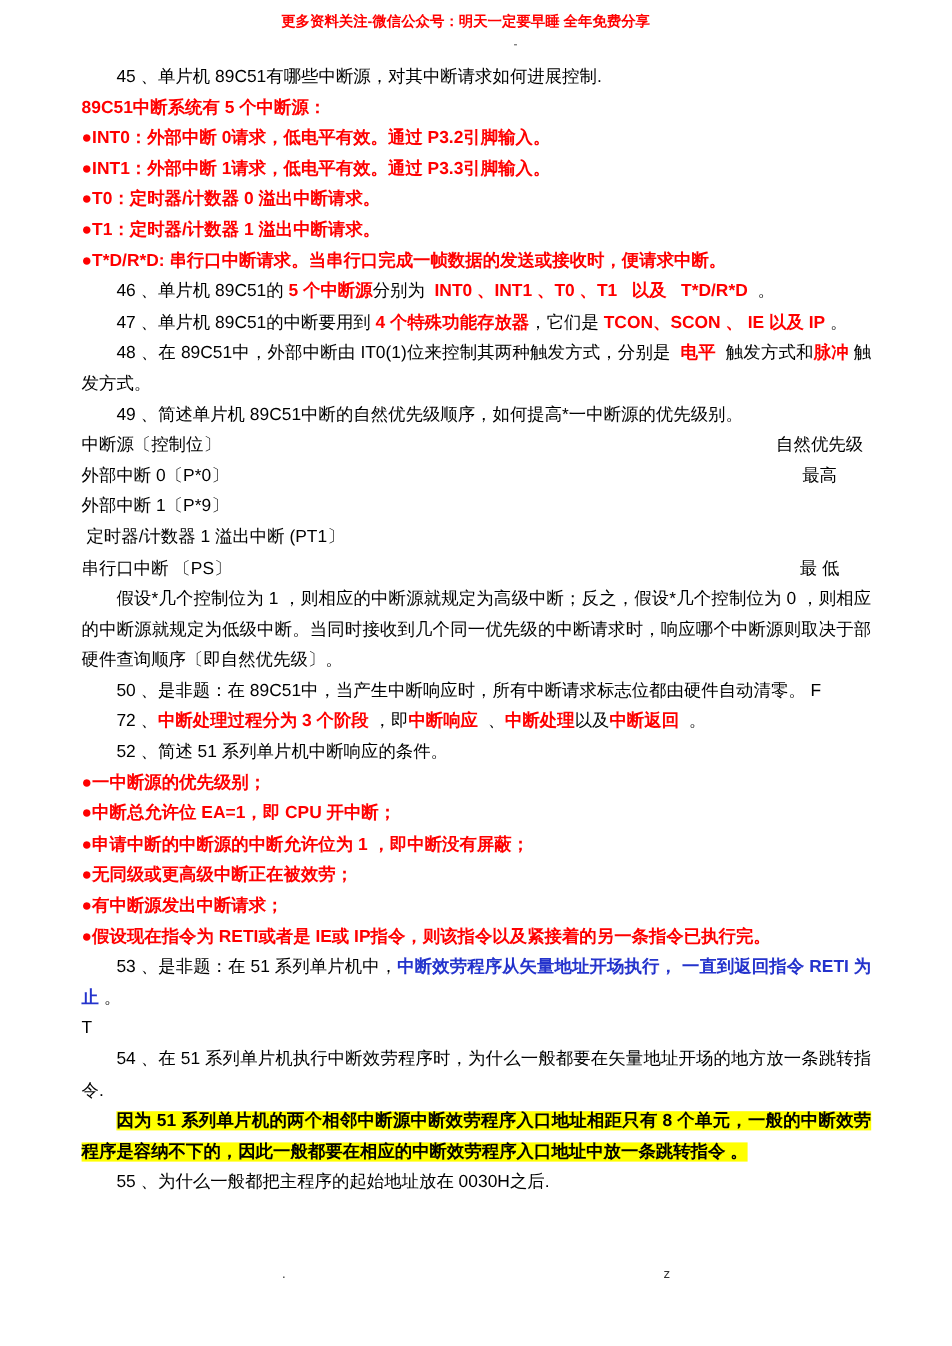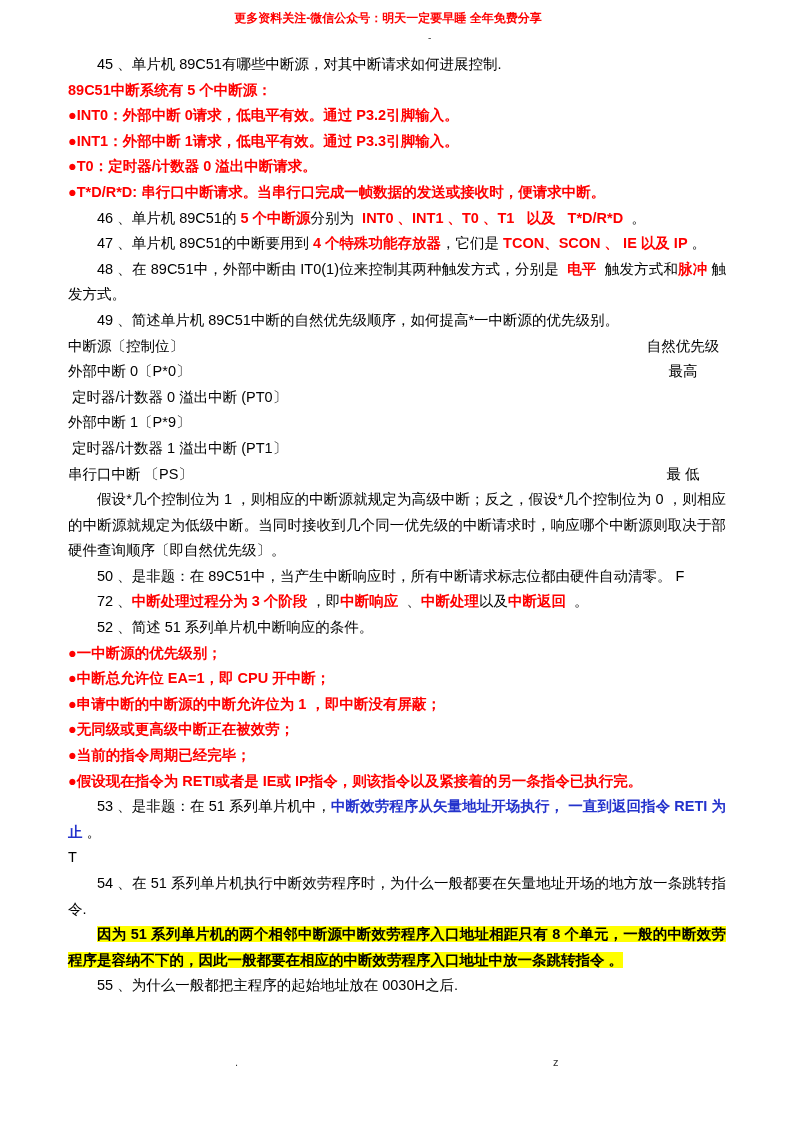--- a/index.html
+++ b/index.html
@@ -70,40 +70,40 @@
 
 <div class="page">
   <div class="header">更多资料关注-微信公众号：明天一定要早睡 全年免费分享</div>
   <div class="top-mark">-</div>
   <div class="content">
       <p class="line indent"><span>45 、单片机 89C51有哪些中断源，对其中断请求如何进展控制.</span></p>
       <p class="line"><span class="seg-red seg-bold">89C51中断系统有 5 个中断源：</span></p>
       <p class="line"><span class="seg-red seg-bold">●INT0：外部中断 0请求，低电平有效。通过 P3.2引脚输入。</span></p>
       <p class="line"><span class="seg-red seg-bold">●INT1：外部中断 1请求，低电平有效。通过 P3.3引脚输入。</span></p>
       <p class="line"><span class="seg-red seg-bold">●T0：定时器/计数器 0 溢出中断请求。</span></p>
+      <p class="line"><span class="seg-red seg-bold">●T1：定时器/计数器 1 溢出中断请求。</span></p>
       <p class="line"><span class="seg-red seg-bold">●T*D/R*D: 串行口中断请求。当串行口完成一帧数据的发送或接收时，便请求中断。</span></p>
       <p class="line indent"><span>46 、单片机 89C51的 </span><span class="seg-red seg-bold">5 个中断源</span><span>分别为  </span><span class="seg-red seg-bold">INT0 、INT1 、T0 、T1   以及   T*D/R*D</span><span>  。</span></p>
       <p class="line indent"><span>47 、单片机 89C51的中断要用到 </span><span class="seg-red seg-bold">4 个特殊功能存放器</span><span>，它们是 </span><span class="seg-red seg-bold">TCON、SCON 、 IE 以及 IP</span><span> 。</span></p>
       <p class="line indent justify"><span>48 、在 89C51中，外部中断由 IT0(1)位来控制其两种触发方式，分别是  </span><span class="seg-red seg-bold">电平</span><span>  触发方式和</span><span class="seg-red seg-bold">脉冲</span><span> 触发方式。</span></p>
       <p class="line indent"><span>49 、简述单片机 89C51中断的自然优先级顺序，如何提高*一中断源的优先级别。</span></p>
       <p class="line"><span>中断源〔控制位〕</span><span class="right-col">自然优先级</span></p>
       <p class="line"><span>外部中断 0〔P*0〕</span><span class="right-col">最高</span></p>
-      <p class="line"><span> 定时器/计数器 0 溢出中断 (PT0〕</span></p>
       <p class="line"><span>外部中断 1〔P*9〕</span></p>
       <p class="line"><span> 定时器/计数器 1 溢出中断 (PT1〕</span></p>
       <p class="line"><span>串行口中断 〔PS〕</span><span class="right-col">最 低</span></p>
       <p class="line indent justify"><span>假设*几个控制位为 1 ，则相应的中断源就规定为高级中断；反之，假设*几个控制位为 0 ，则相应的中断源就规定为低级中断。当同时接收到几个同一优先级的中断请求时，响应哪个中断源则取决于部硬件查询顺序〔即自然优先级〕。</span></p>
       <p class="line indent"><span>50 、是非题：在 89C51中，当产生中断响应时，所有中断请求标志位都由硬件自动清零。 F</span></p>
       <p class="line indent"><span>72 、</span><span class="seg-red seg-bold">中断处理过程分为 3 个阶段</span><span> ，即</span><span class="seg-red seg-bold">中断响应</span><span>  、</span><span class="seg-red seg-bold">中断处理</span><span>以及</span><span class="seg-red seg-bold">中断返回</span><span>  。</span></p>
       <p class="line indent"><span>52 、简述 51 系列单片机中断响应的条件。</span></p>
       <p class="line"><span class="seg-red seg-bold">●一中断源的优先级别；</span></p>
       <p class="line"><span class="seg-red seg-bold">●中断总允许位 EA=1，即 CPU 开中断；</span></p>
       <p class="line"><span class="seg-red seg-bold">●申请中断的中断源的中断允许位为 1 ，即中断没有屏蔽；</span></p>
       <p class="line"><span class="seg-red seg-bold">●无同级或更高级中断正在被效劳；</span></p>
-      <p class="line"><span class="seg-red seg-bold">●当前的指令周期已经完毕；</span></p>
+      <p class="line"><span class="seg-red seg-bold">●有中断源发出中断请求；</span></p>
       <p class="line"><span class="seg-red seg-bold">●假设现在指令为 RETI或者是 IE或 IP指令，则该指令以及紧接着的另一条指令已执行完。</span></p>
       <p class="line indent justify"><span>53 、是非题：在 51 系列单片机中，</span><span class="seg-blue seg-bold">中断效劳程序从矢量地址开场执行， 一直到返回指令 RETI 为止</span><span> 。</span></p>
       <p class="line"><span>T</span></p>
       <p class="line indent justify"><span>54 、在 51 系列单片机执行中断效劳程序时，为什么一般都要在矢量地址开场的地方放一条跳转指令.</span></p>
       <p class="line indent justify"><span class="seg-bold seg-hl">因为 51 系列单片机的两个相邻中断源中断效劳程序入口地址相距只有 8 个单元，一般的中断效劳程序是容纳不下的，因此一般都要在相应的中断效劳程序入口地址中放一条跳转指令 。</span></p>
       <p class="line indent"><span>55 、为什么一般都把主程序的起始地址放在 0030H之后.</span></p>
     </div>
   <div class="footer-left">.</div>
   <div class="footer-right">z</div>
 </div>

